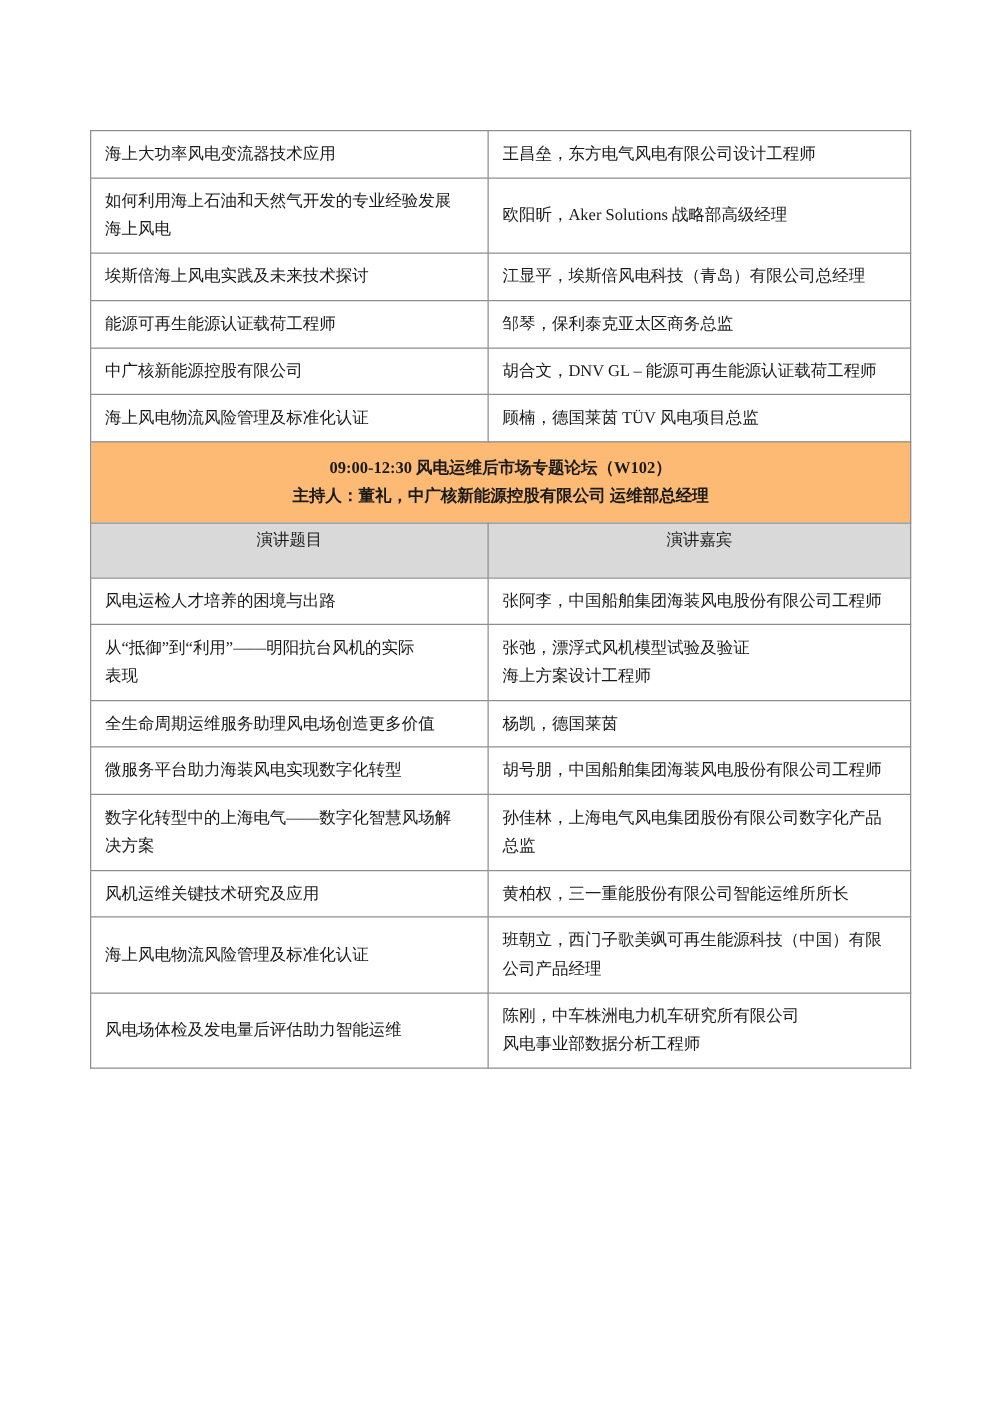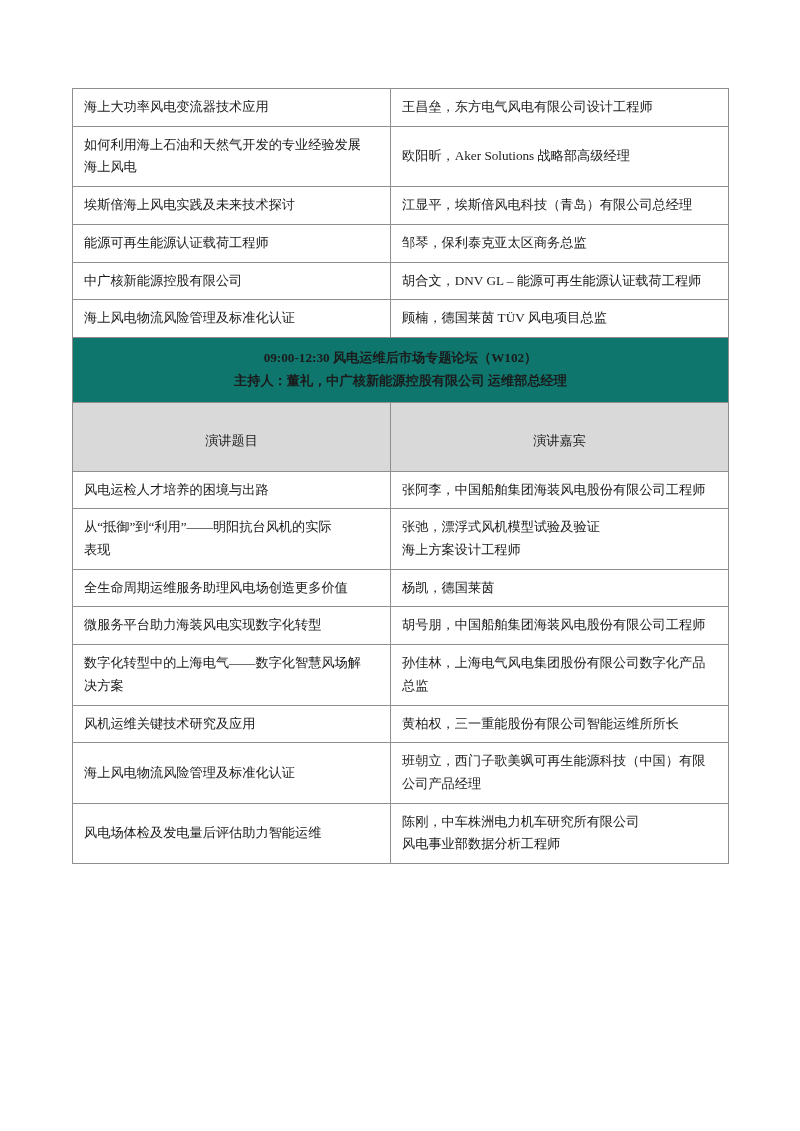--- a/index.html
+++ b/index.html
@@ -17,21 +17,21 @@
   .page {
     position: relative;
     width: 800px;
     height: 1131px;
     background: #ffffff;
     box-sizing: border-box;
   }
   .table-wrap {
     position: absolute;
     left: 72px;
-    top: 88px;
+    top: 104px;
     width: 656px;
   }
   table.agenda {
     width: 656px;
     border-collapse: collapse;
     table-layout: fixed;
     background: #ffffff;
   }
   table.agenda td {
     border: 1px solid #8e8e8e;
@@ -39,39 +39,39 @@
     font-size: 13.2px;
     line-height: 1.72;
     color: #1a1a1a;
     padding: 7px 10px 7px 11px;
   }
   col.c-topic { width: 318px; }
   col.c-speaker { width: 338px; }
 
   
   tr.session-banner td {
-    background: #0f766e;
+    background: #fdba74;
     text-align: center;
     font-weight: bold;
     font-size: 13.2px;
     line-height: 1.78;
     padding: 8px 10px 9px 10px;
   }
   tr.session-banner .banner-line {
     display: block;
     white-space: nowrap;
   }
 
   
   tr.col-header td {
     background: #d9d9d9;
     text-align: center;
     font-weight: normal;
     font-size: 13.2px;
-    padding: 27px 10px 18px 10px;
+    padding: 2px 10px 18px 10px;
   }
 
   
   tr.entry td.topic { text-align: left; }
   tr.entry td.speaker { text-align: left; }
   .line { display: block; }
   .tall td { padding-top: 15px; padding-bottom: 15px; }
   .xtall td { padding-top: 19px; padding-bottom: 19px; }
   .two-line td { padding-top: 9px; padding-bottom: 9px; }
 </style>

